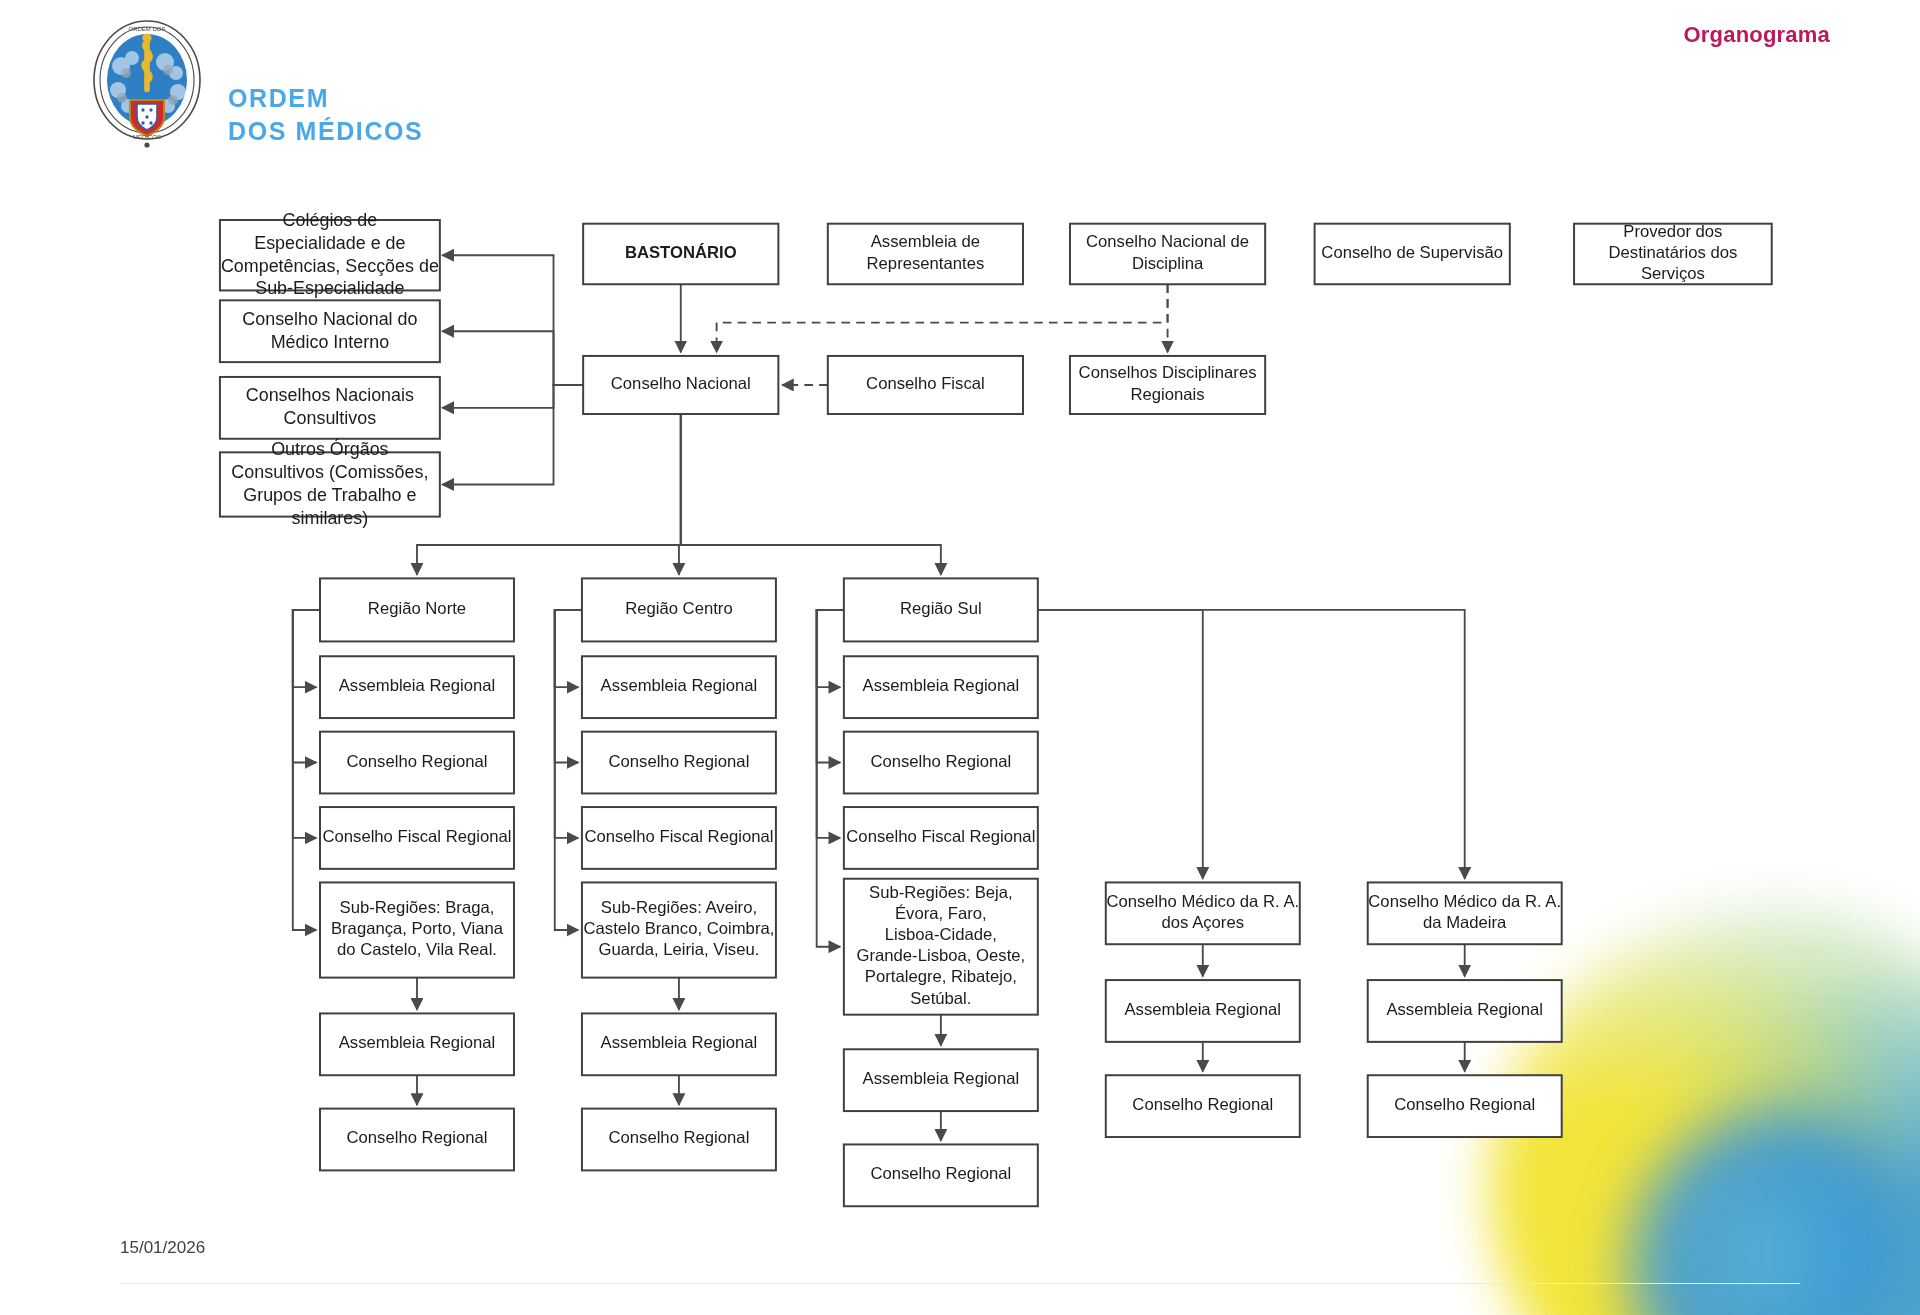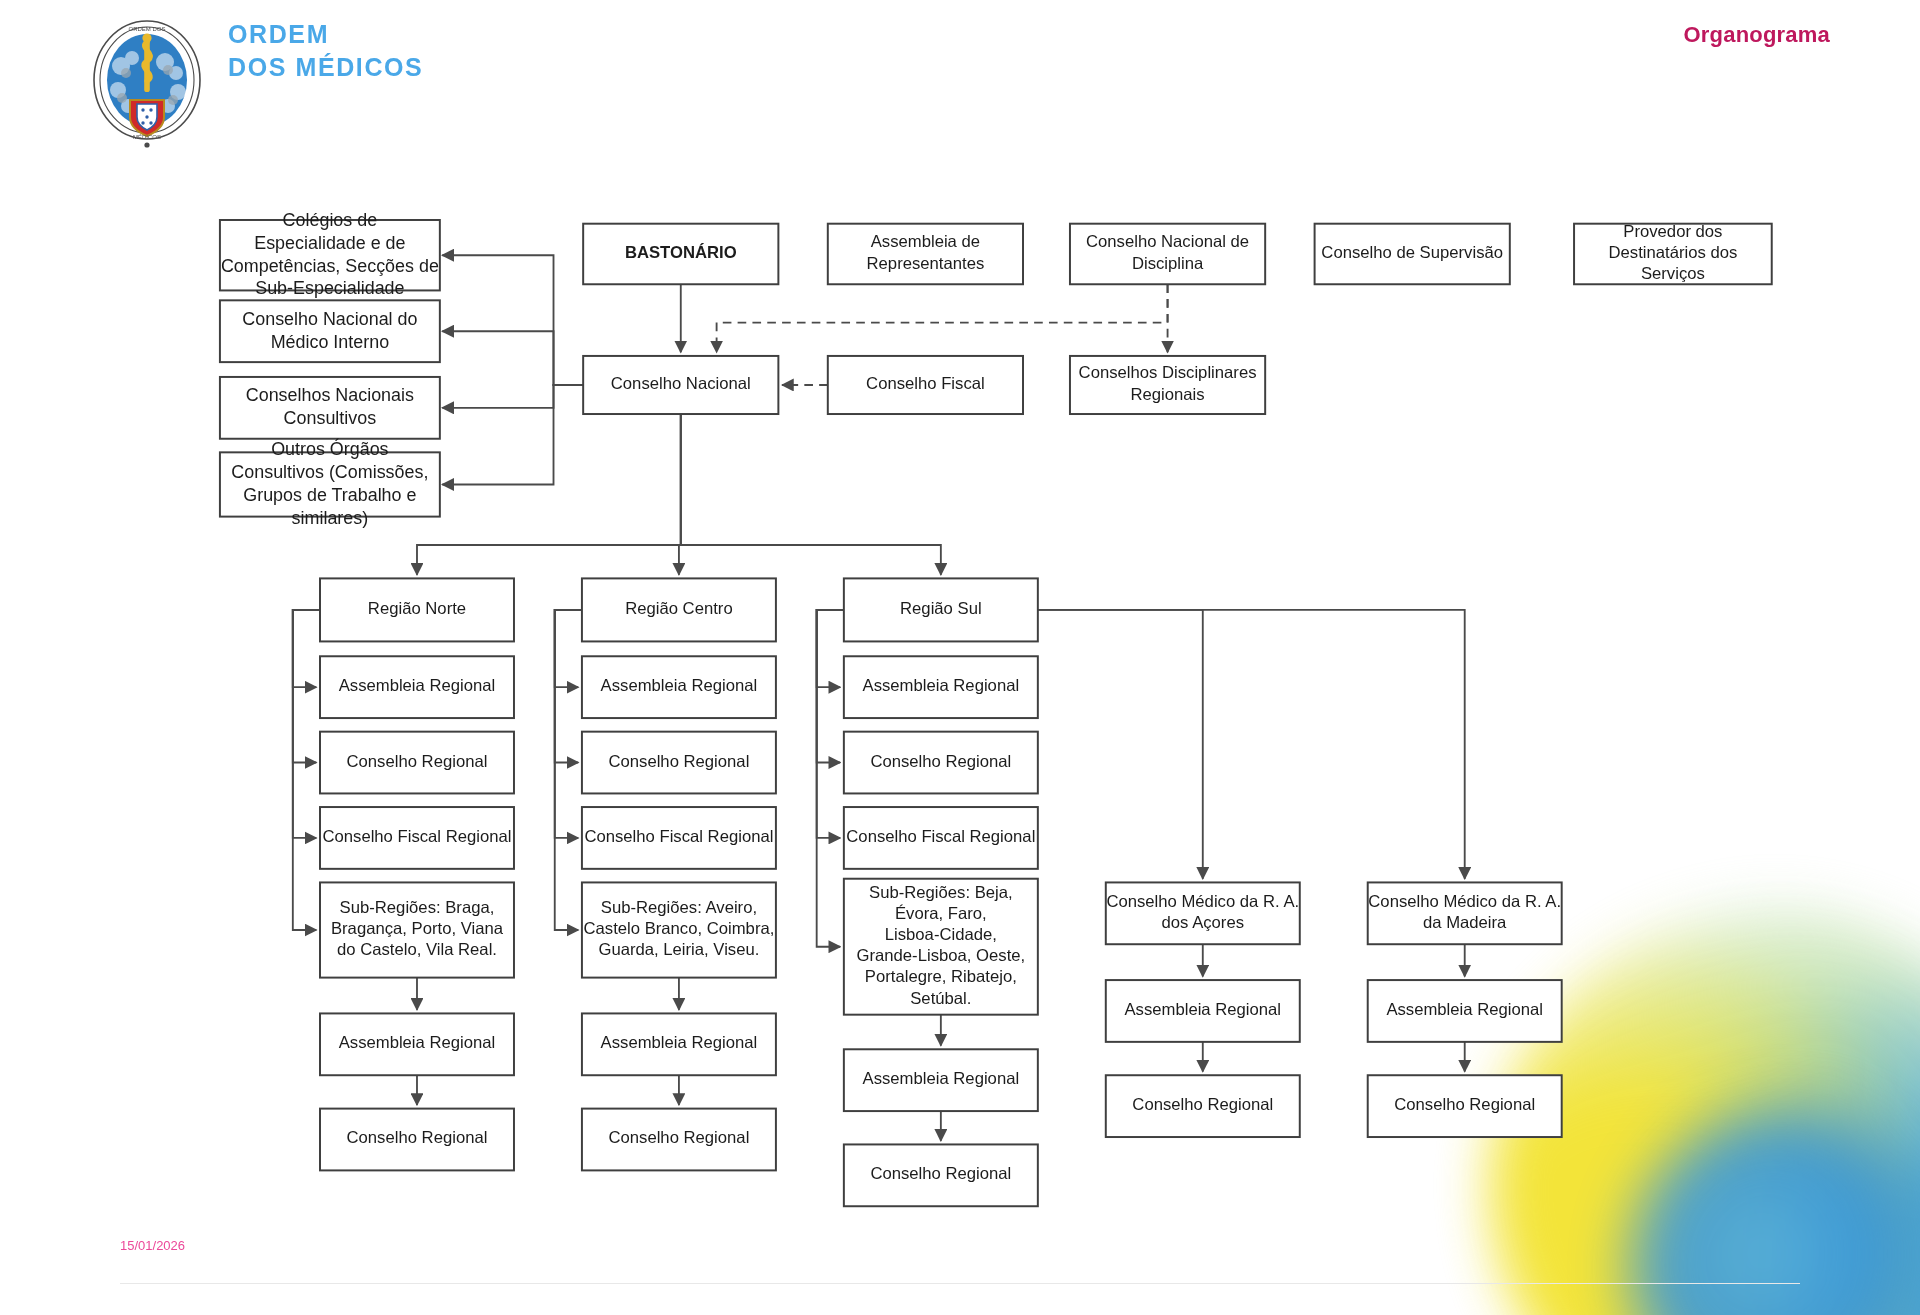--- a/index.html
+++ b/index.html
@@ -54,21 +54,21 @@
     position: absolute;
     left: 0; top: 0;
     width: 1920px;
     height: 150px;
     z-index: 3;
   }
   #brand {
     position: absolute;
     left: 88px; top: 18px;
     display: flex;
-    align-items: flex-start;
+    align-items: flex-end;
     gap: 22px;
   }
   #brand-seal { width: 118px; height: 130px; display:block; }
   #brand-word {
     font-family: "Liberation Sans", sans-serif;
     font-weight: 700;
     font-size: 25px;
     letter-spacing: 1.6px;
     line-height: 1.32;
     color: #4aa8e8;
@@ -93,22 +93,22 @@
     line-height: 1.2;
     margin-top: 3px;
     letter-spacing: .2px;
   }
 
   
   #footer-date {
     position: absolute;
     left: 120px;
     top: 1238px;
-    font-size: 13px;
-    color: #ec4899;
+    font-size: 17px;
+    color: #404040;
     z-index: 3;
   }
   #footer-rule {
     position: absolute;
     left: 120px;
     top: 1283px;
     width: 1680px;
     height: 1px;
     background: #e8e8e8;
     z-index: 1;

